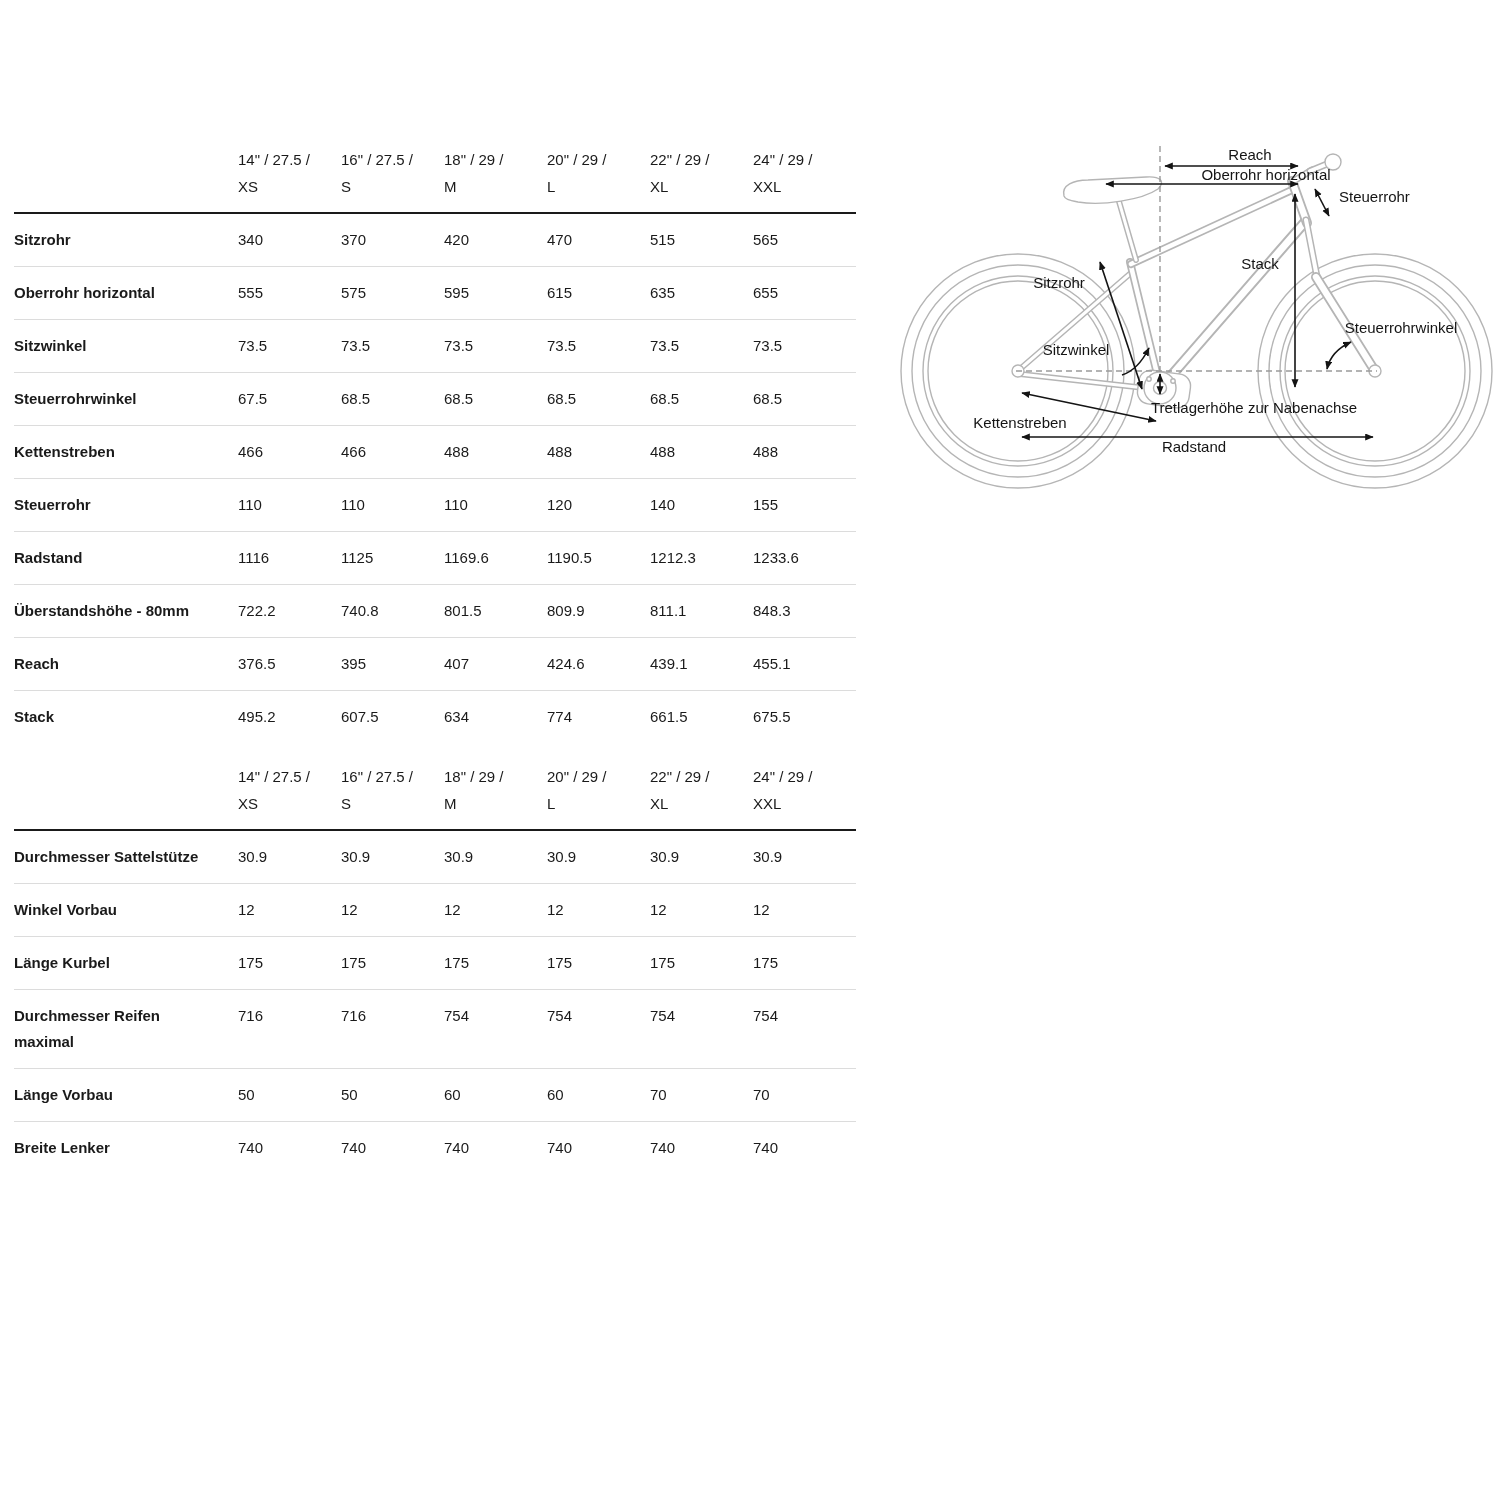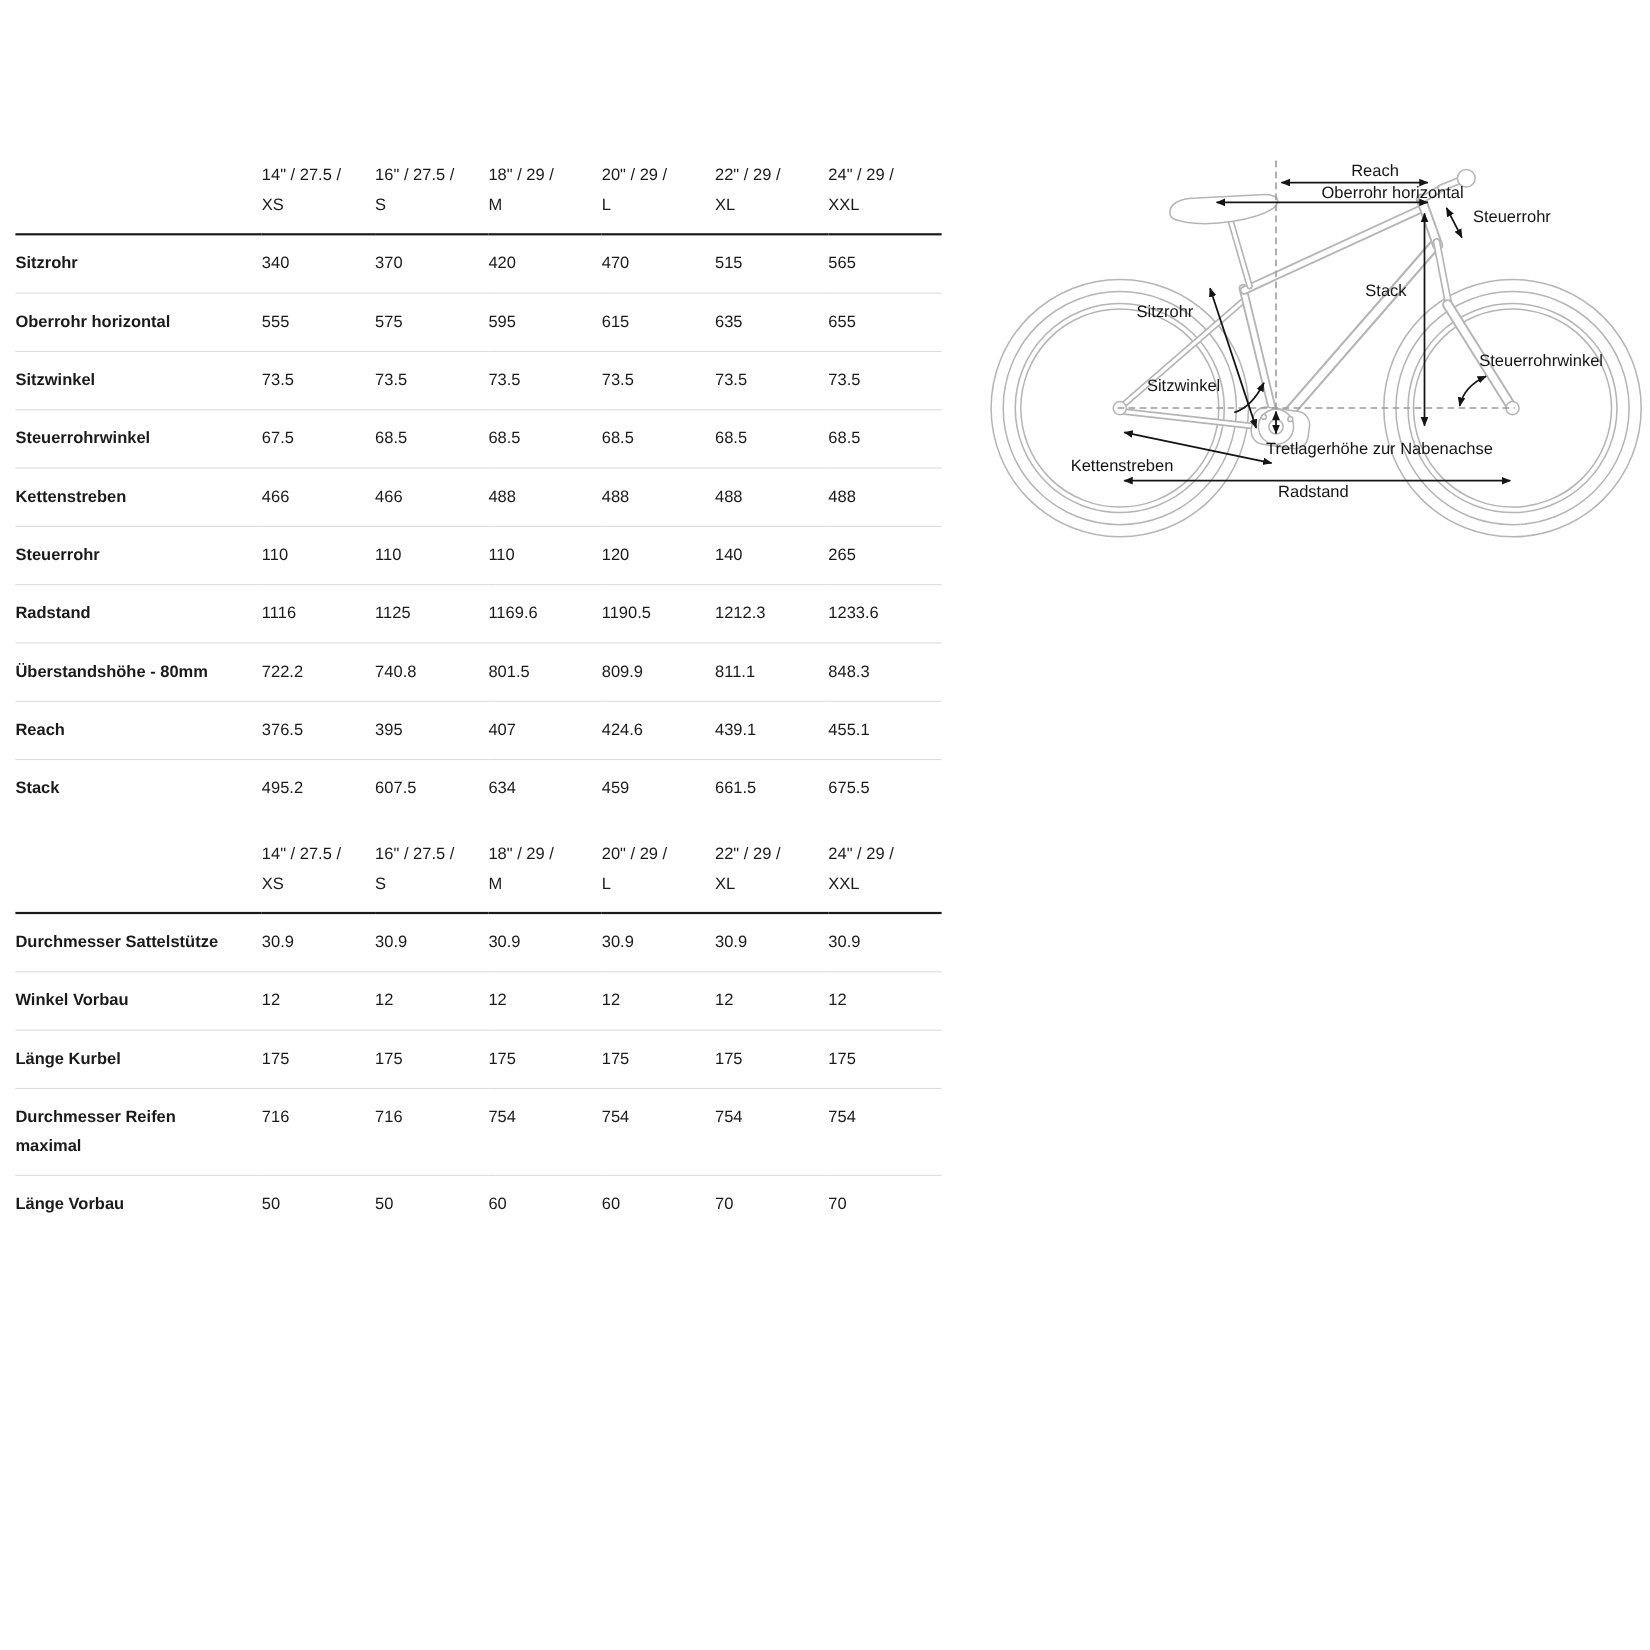--- a/index.html
+++ b/index.html
@@ -124,21 +124,21 @@
           <td>488</td>
           <td>488</td>
         </tr>
         <tr>
           <th class="lbl">Steuerrohr</th>
           <td>110</td>
           <td>110</td>
           <td>110</td>
           <td>120</td>
           <td>140</td>
-          <td>265</td>
+          <td>155</td>
         </tr>
         <tr>
           <th class="lbl">Radstand</th>
           <td>1116</td>
           <td>1125</td>
           <td>1169.6</td>
           <td>1190.5</td>
           <td>1212.3</td>
           <td>1233.6</td>
         </tr>
@@ -158,21 +158,21 @@
           <td>407</td>
           <td>424.6</td>
           <td>439.1</td>
           <td>455.1</td>
         </tr>
         <tr>
           <th class="lbl">Stack</th>
           <td>495.2</td>
           <td>607.5</td>
           <td>634</td>
-          <td>459</td>
+          <td>774</td>
           <td>661.5</td>
           <td>675.5</td>
         </tr>
       </tbody>
   </table>
   <table>
     <colgroup>
         <col class="c-label">
         <col class="c-val">
         <col class="c-val">
@@ -249,20 +249,29 @@
           <td>754</td>
         </tr>
         <tr>
           <th class="lbl">Länge Vorbau</th>
           <td>50</td>
           <td>50</td>
           <td>60</td>
           <td>60</td>
           <td>70</td>
           <td>70</td>
+        </tr>
+        <tr>
+          <th class="lbl">Breite Lenker</th>
+          <td>740</td>
+          <td>740</td>
+          <td>740</td>
+          <td>740</td>
+          <td>740</td>
+          <td>740</td>
         </tr>
       </tbody>
   </table>
 </div>
 
 <svg class="diagram" width="610" height="372" viewBox="0 0 610 372">
   <defs>
     <marker id="ah" markerWidth="10" markerHeight="8" refX="7.8" refY="3.5" orient="auto-start-reverse" markerUnits="userSpaceOnUse">
       <path d="M0,0 L8.5,3.5 L0,7 Z" fill="#141414"></path>
     </marker>

